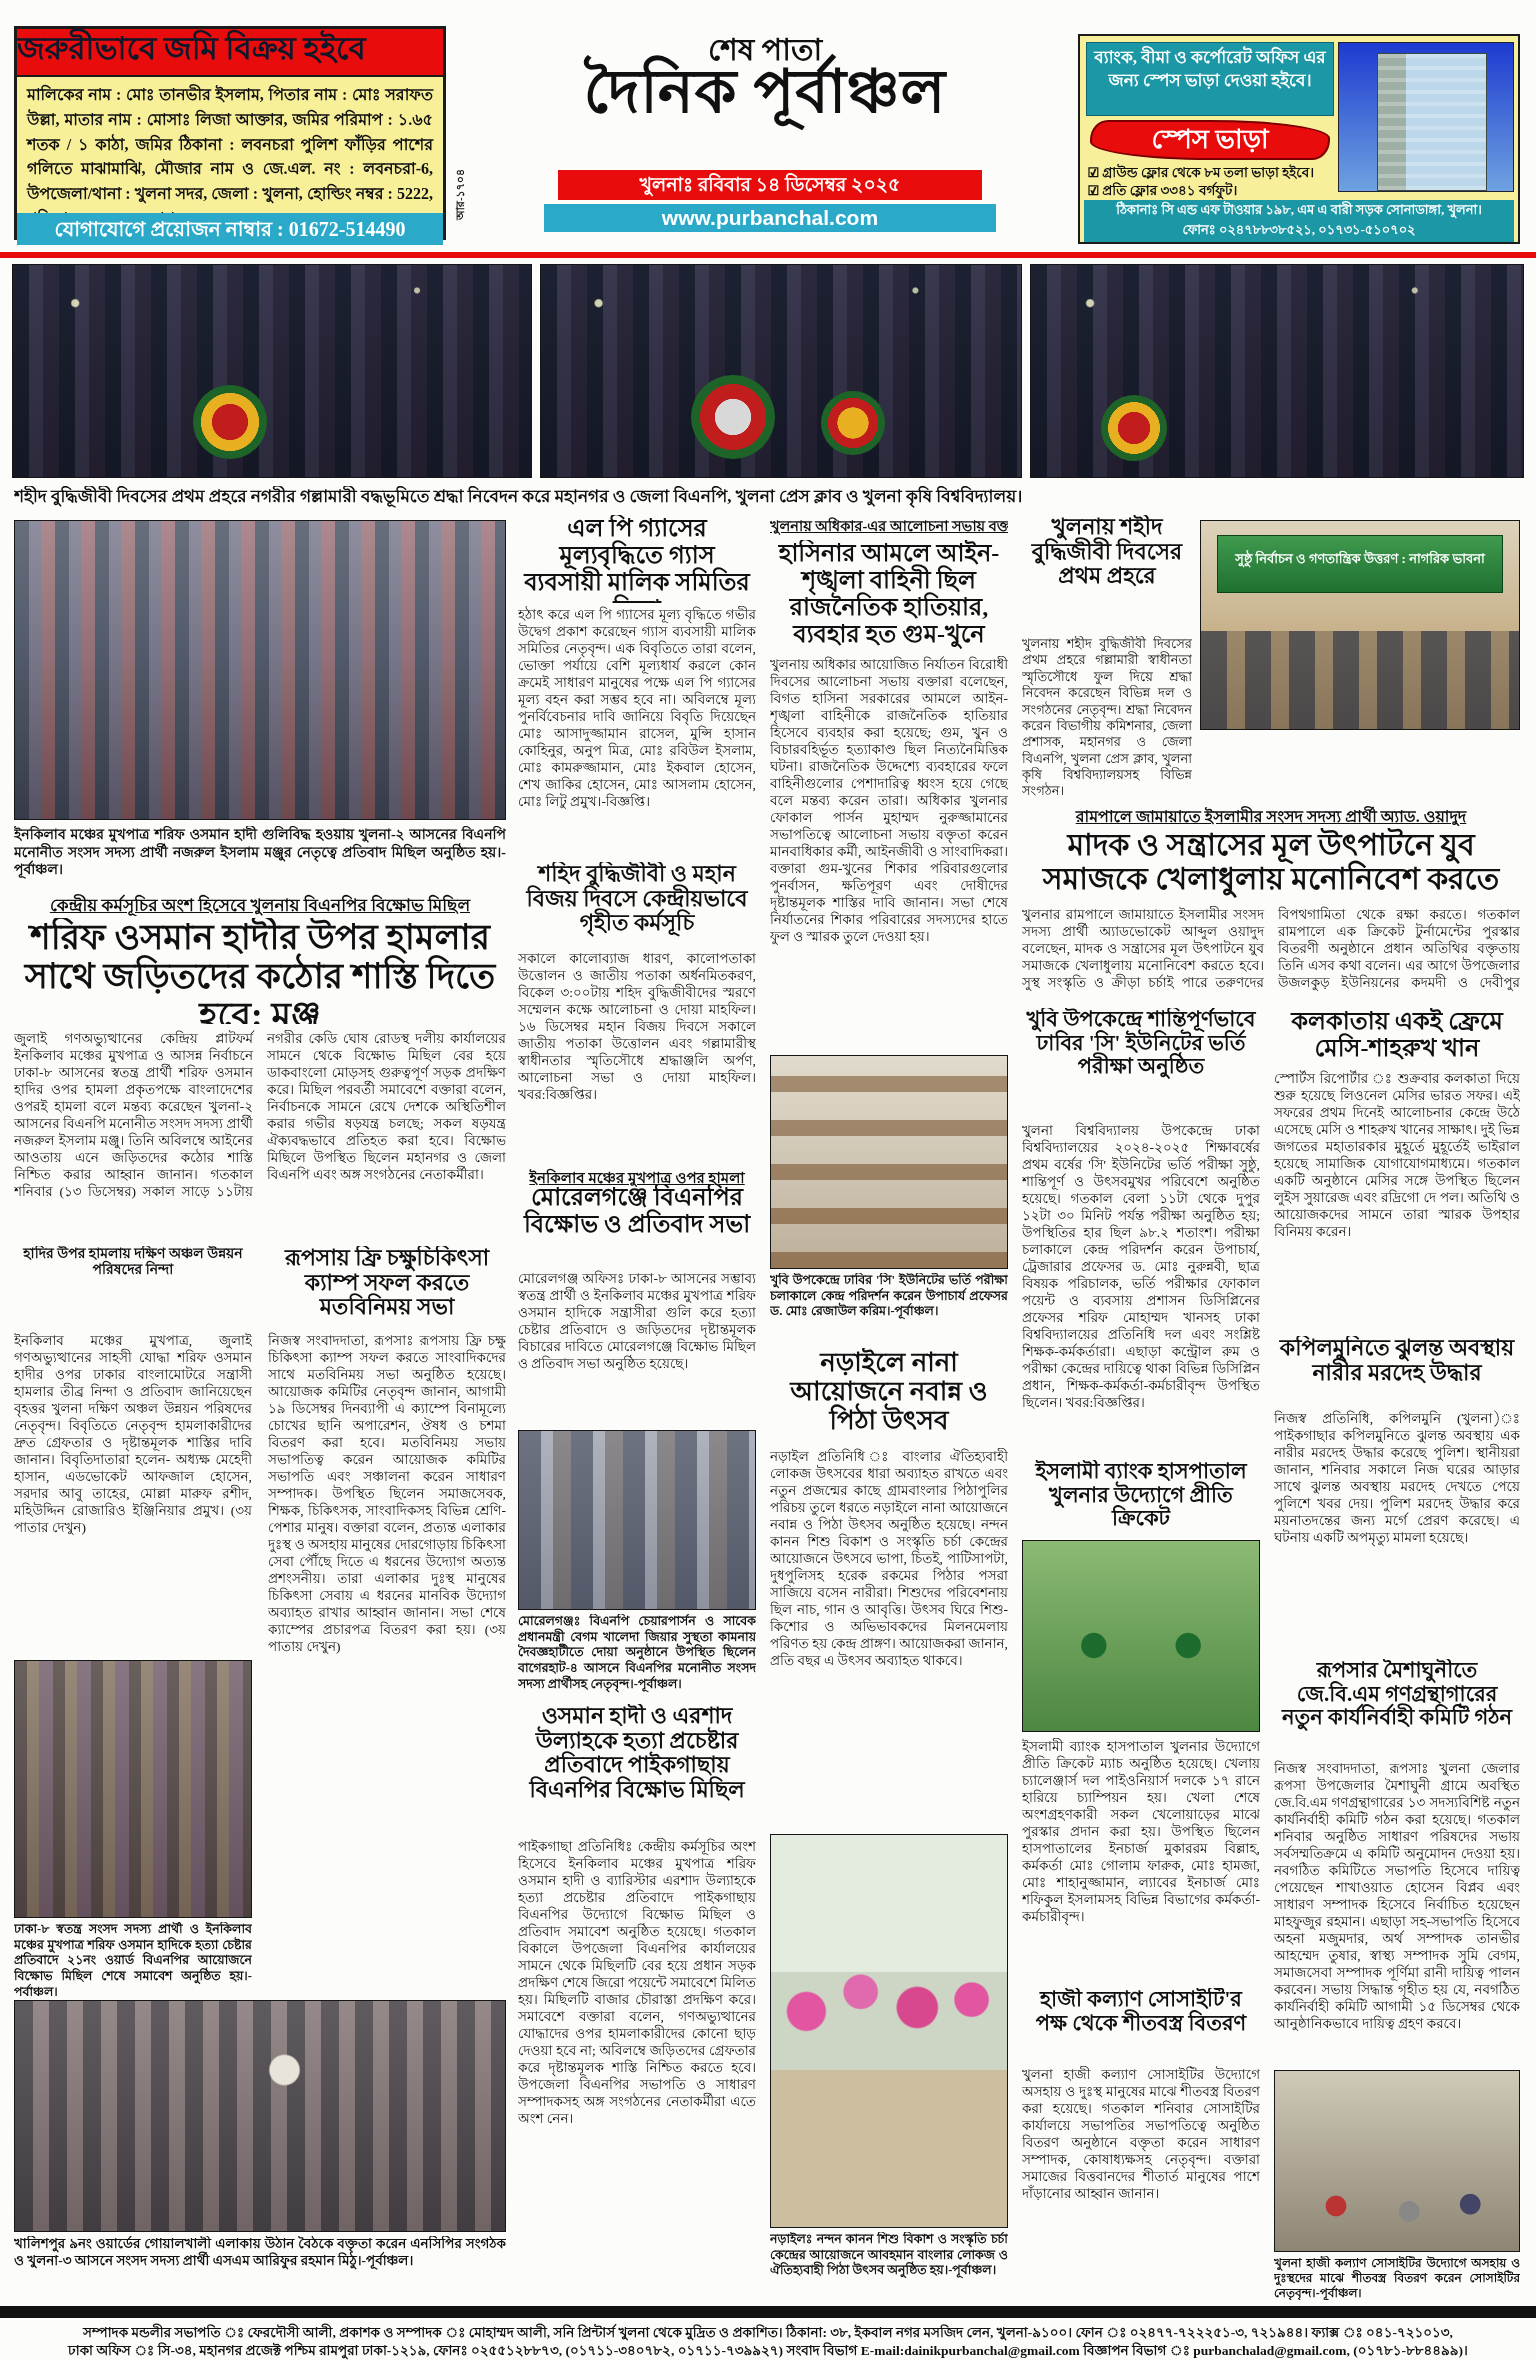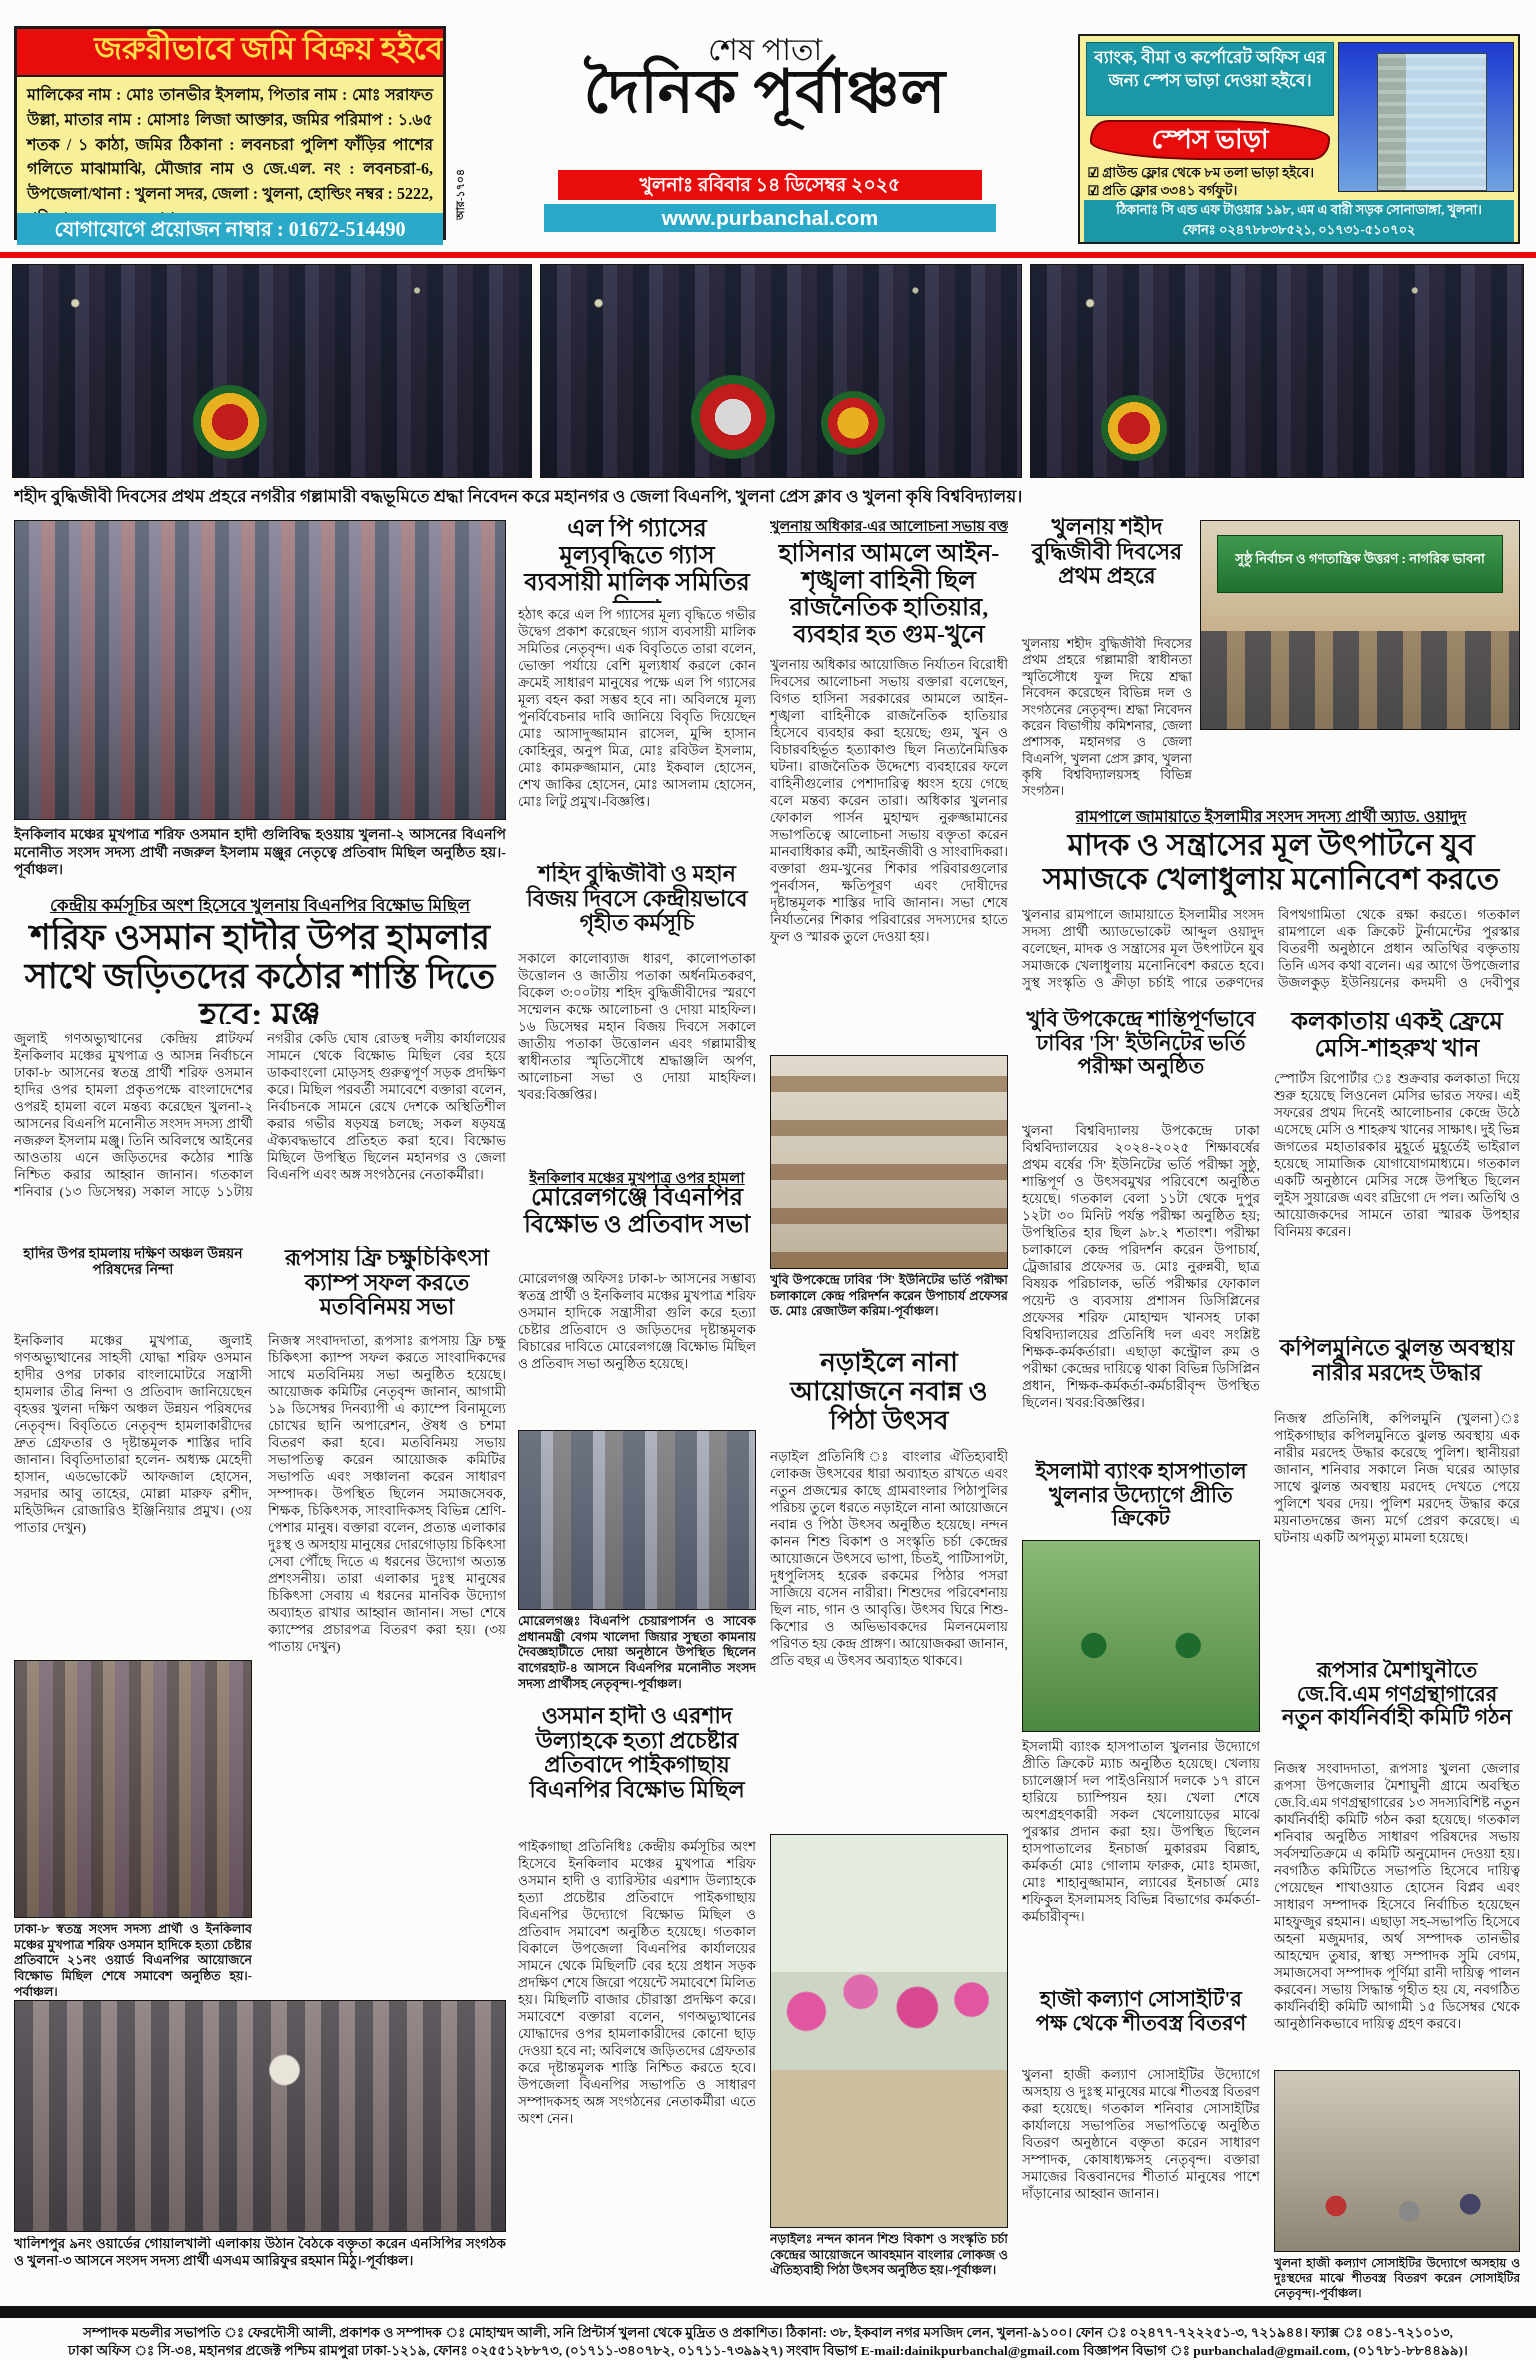--- a/index.html
+++ b/index.html
@@ -7,33 +7,33 @@
          font-family:"Liberation Serif","DejaVu Serif",serif;color:#101010;overflow:hidden;}
   .abs{position:absolute;box-sizing:border-box;}
   .hl{font-weight:700;text-align:center;line-height:1.12;overflow:hidden;}
   .kick{font-weight:700;text-align:center;text-decoration:underline;overflow:hidden;white-space:nowrap;}
   .bd{text-align:justify;line-height:1.26;overflow:hidden;font-size:13.5px;}
   .cap{font-weight:700;line-height:1.25;overflow:hidden;font-size:13px;text-align:justify;}
   .photo{border:1px solid #161616;overflow:hidden;}
   .twocol{column-count:2;column-gap:14px;}
   
   .land-ad{border:3px solid #1c1c1c;background:#f8f099;}
-  .land-title{background:#e80c0c;color:#fde047;font-weight:700;font-size:31px;text-align:right;
+  .land-title{background:#e80c0c;color:#0f172a;font-weight:700;font-size:31px;text-align:left;
               line-height:1.3;border-bottom:2px solid #1c1c1c;overflow:hidden;white-space:nowrap;}
   .land-body{font-weight:700;font-size:16px;line-height:1.55;padding:6px 10px 4px 10px;text-align:justify;overflow:hidden;}
   .land-contact{background:#2aa9c9;color:#fff;font-weight:700;font-size:20px;text-align:center;overflow:hidden;white-space:nowrap;}
   .space-ad{border:2px solid #1c1c1c;background:#f8ef9b;}
   .space-intro{background:#1b97a5;color:#fff;font-weight:700;font-size:17px;text-align:center;line-height:1.35;
                border:1px solid #0d6570;padding-top:4px;overflow:hidden;}
   .burst{background:#e80c0c;color:#fff;font-weight:700;font-size:26px;text-align:center;line-height:1.35;
          border:2px solid #7a0000;border-radius:18px 50% 18px 50%/50% 18px 50% 18px;overflow:hidden;}
   .check-line{font-weight:700;font-size:13.5px;line-height:1.35;white-space:nowrap;overflow:hidden;}
   .space-addr{background:#1b97a5;color:#fff;font-weight:700;font-size:13px;text-align:center;line-height:1.5;overflow:hidden;}
   
-  .edition{font-size:30px;font-weight:400;text-align:center;}
+  .edition{font-size:30px;font-weight:700;text-align:center;}
   .masthead{font-size:60px;font-weight:700;text-align:center;letter-spacing:1px;line-height:1;}
   .datebar{background:#e80c0c;color:#fff;font-weight:700;font-size:19px;text-align:center;line-height:1.55;overflow:hidden;}
   .urlbar{background:#2aa9c9;color:#fff;font-weight:700;font-size:21px;text-align:center;line-height:1.35;
           font-family:"Liberation Sans","DejaVu Sans",sans-serif;overflow:hidden;}
   .rule-red{background:#e80c0c;}
   .rule-black{background:#111;}
   .sideref{font-size:11px;font-weight:700;transform:rotate(-90deg);transform-origin:left top;white-space:nowrap;}
   
   .ph-night{background:
     radial-gradient(circle 8px at 12% 18%,rgba(255,255,210,.8) 0 40%,transparent 60%),

